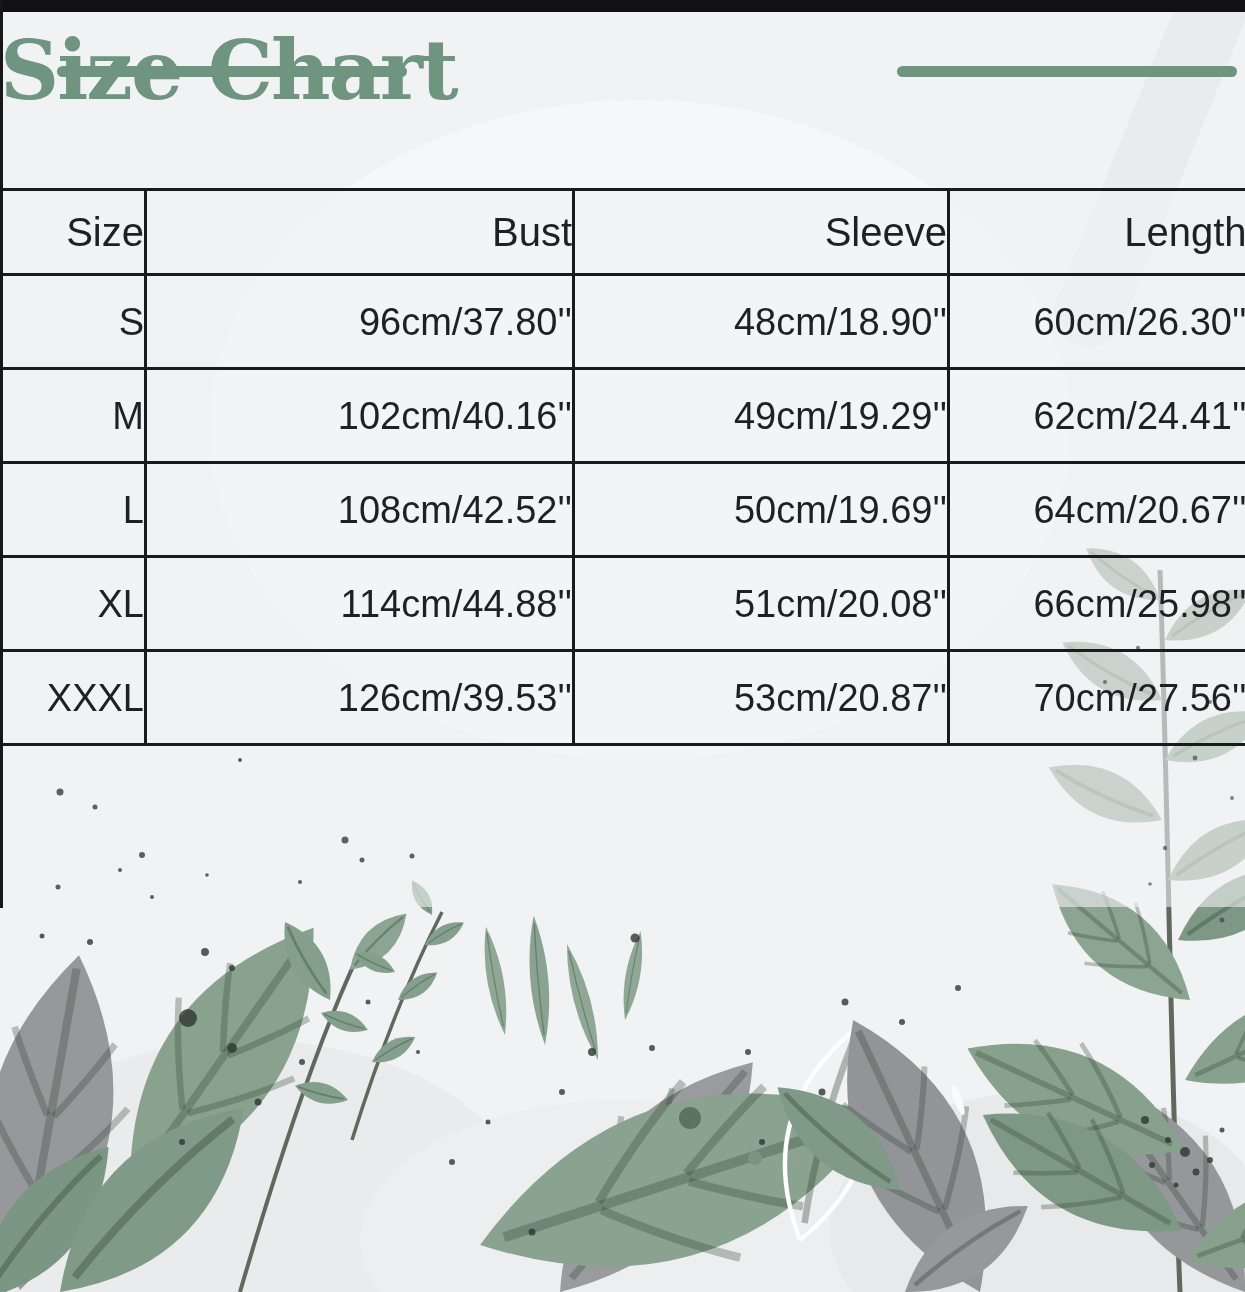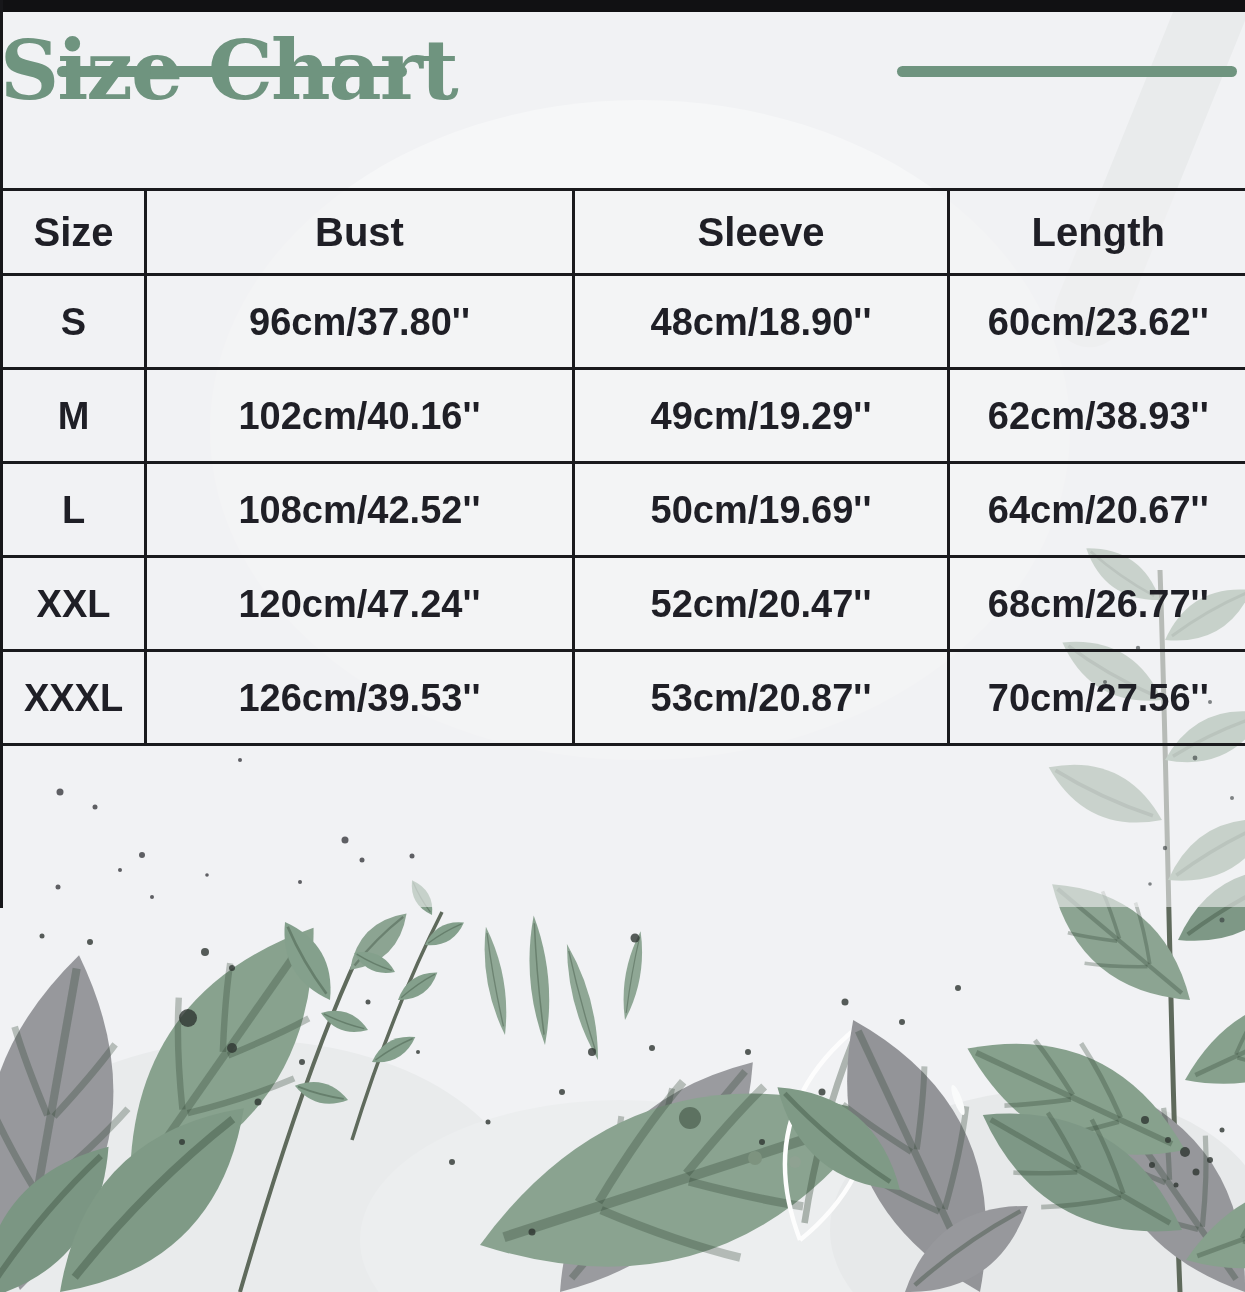--- a/index.html
+++ b/index.html
@@ -19,22 +19,22 @@
   }
   .title-rule{position:absolute;top:66px;height:11px;border-radius:6px;background:#6f947f;z-index:2;}
   .title-rule.left{left:57px;width:350px;}
   .title-rule.right{left:897px;width:340px;}
   
   table.size-table{
     position:absolute;top:188px;left:0;width:1245px;z-index:2;
     border-collapse:collapse;table-layout:fixed;background:transparent;
   }
   .size-table th,.size-table td{
-    border:3px solid #1a1a1d;text-align:center;vertical-align:middle;
-    color:#1f1f26;padding:0;font-weight:700;line-height:1;
+    border:3px solid #1a1a1d;text-align:right;vertical-align:middle;
+    color:#1f1f26;padding:0;font-weight:400;line-height:1;
   }
   .size-table th{height:82px;font-size:40px;}
   .size-table td{height:91px;font-size:38px;}
   .size-table th:last-child,.size-table td:last-child{border-right:none;}
   
   .bg-art{position:absolute;top:0;left:0;width:1245px;height:1292px;z-index:1;}
 </style>
 </head>
 <body>
 
@@ -188,39 +188,39 @@
       <th>Bust</th>
       <th>Sleeve</th>
       <th>Length</th>
     </tr>
   </thead>
   <tbody>
     <tr>
       <td>S</td>
       <td>96cm/37.80''</td>
       <td>48cm/18.90''</td>
-      <td>60cm/23.62''</td>
+      <td>60cm/26.30''</td>
     </tr>
     <tr>
       <td>M</td>
       <td>102cm/40.16''</td>
       <td>49cm/19.29''</td>
-      <td>62cm/38.93''</td>
+      <td>62cm/24.41''</td>
     </tr>
     <tr>
       <td>L</td>
       <td>108cm/42.52''</td>
       <td>50cm/19.69''</td>
       <td>64cm/20.67''</td>
     </tr>
     <tr>
-      <td>XXL</td>
-      <td>120cm/47.24''</td>
-      <td>52cm/20.47''</td>
-      <td>68cm/26.77''</td>
+      <td>XL</td>
+      <td>114cm/44.88''</td>
+      <td>51cm/20.08''</td>
+      <td>66cm/25.98''</td>
     </tr>
     <tr>
       <td>XXXL</td>
       <td>126cm/39.53''</td>
       <td>53cm/20.87''</td>
       <td>70cm/27.56''</td>
     </tr>
   </tbody>
 </table>
 

